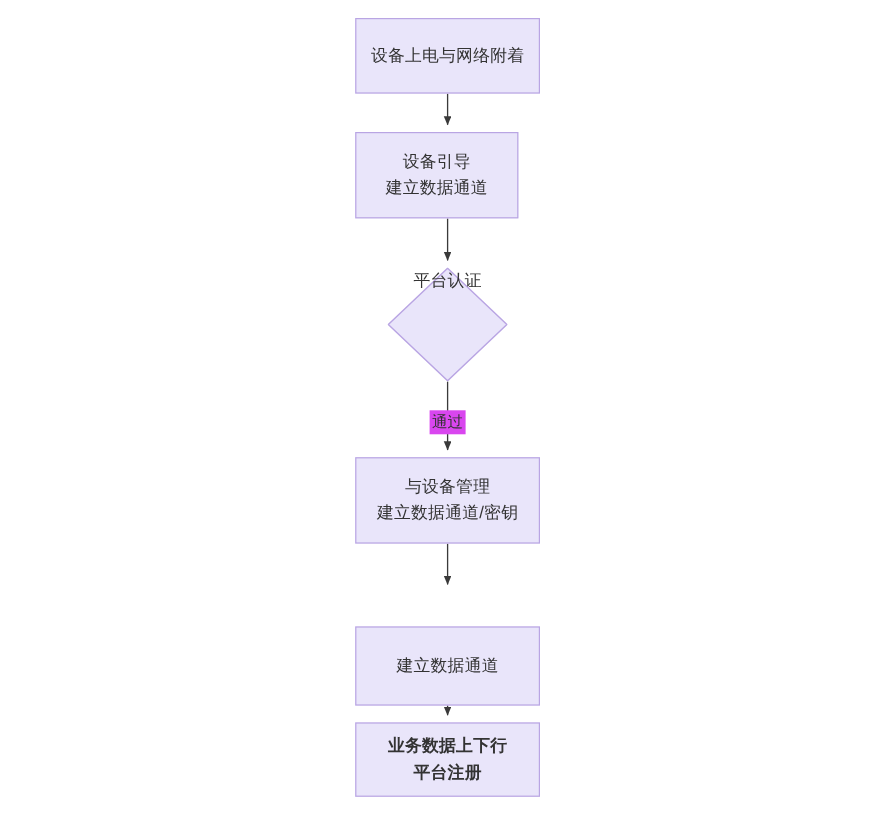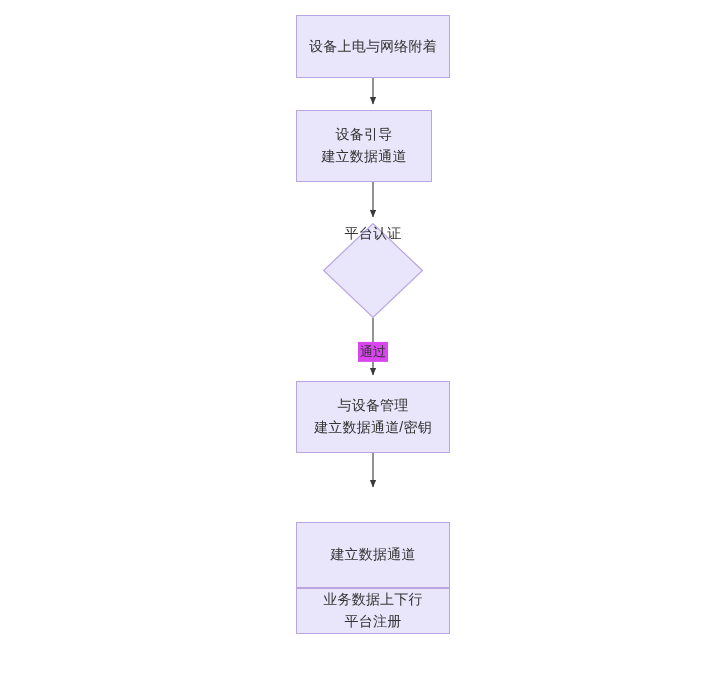--- a/index.html
+++ b/index.html
@@ -135,18 +135,18 @@
 
   <div class="node" style="left:296px; top:381px; width:154px; height:72px;">
     <span class="line">与设备管理</span>
     <span class="line">建立数据通道/密钥</span>
   </div>
 
   <div class="node" style="left:296px; top:522px; width:154px; height:66px;">
     <span class="line">建立数据通道</span>
   </div>
 
-  <div class="node" style="left:296px; top:588px; width:154px; height:46px;">
+  <div class="node" style="left:296px; top:602px; width:154px; height:62px;font-weight:bold;">
     <span class="line">业务数据上下行</span>
     <span class="line">平台注册</span>
   </div>
 
 </div>
 
 </body></html>

